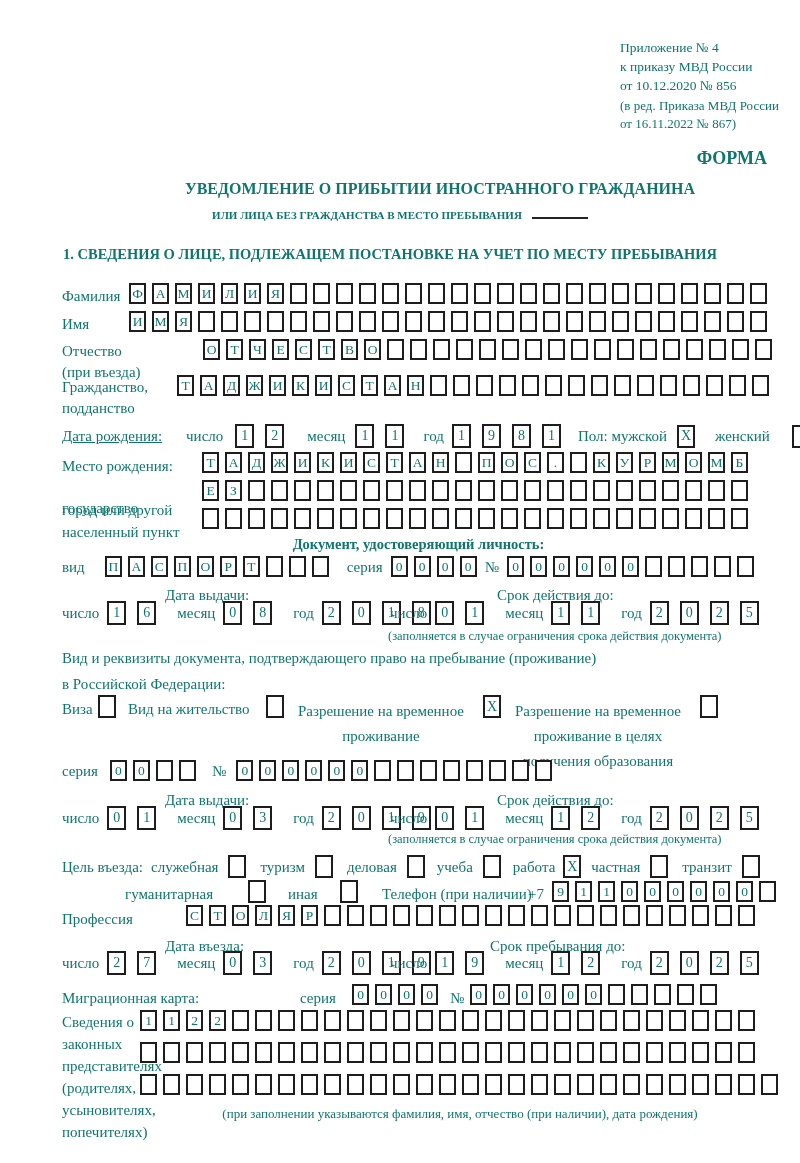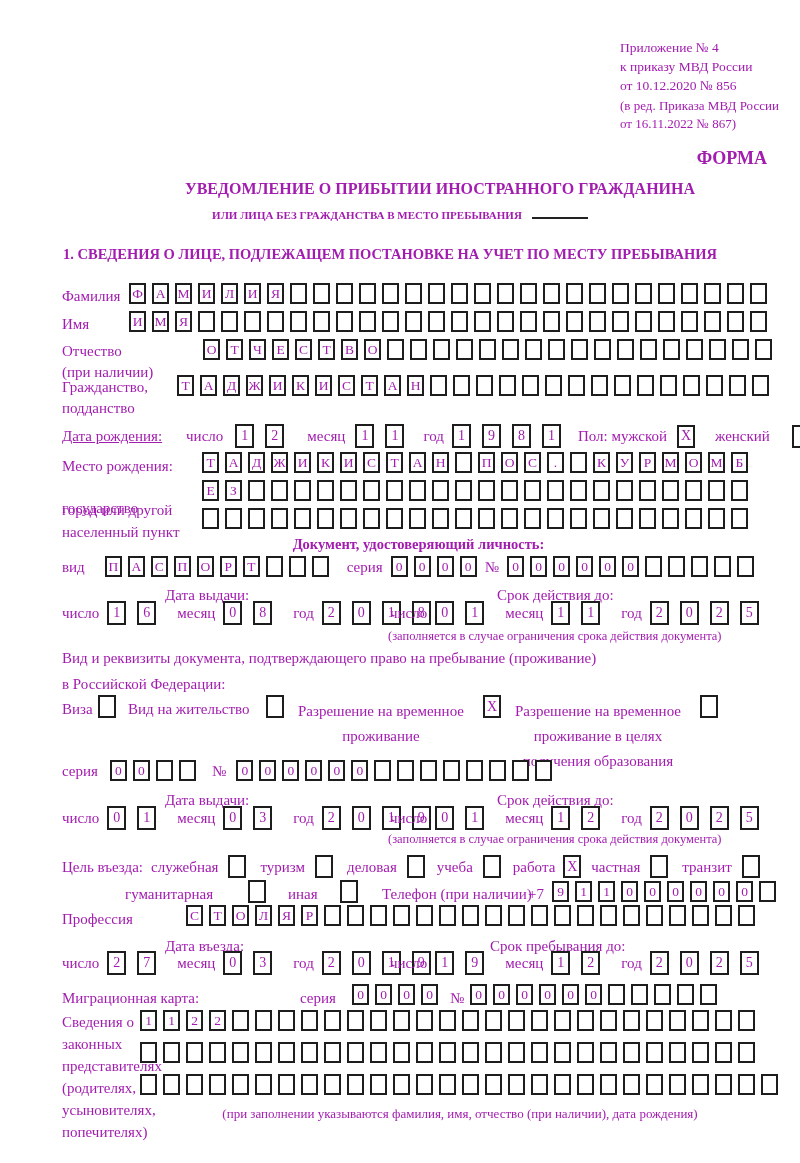--- a/index.html
+++ b/index.html
@@ -1,17 +1,17 @@
 <!DOCTYPE html>
 <html><head>
 <meta charset="utf-8">
 <style>
   html,body{margin:0;padding:0;background:#fff;}
   .page{position:relative;width:800px;height:1163px;background:#ffffff;
-        font-family:"Liberation Serif","DejaVu Serif",serif;color:#a21caf;overflow:hidden;}
+        font-family:"Liberation Serif","DejaVu Serif",serif;color:#0f766e;overflow:hidden;}
   .abs{position:absolute;white-space:nowrap;}
   .lbl{font-size:15px;line-height:20px;}
   .b{font-weight:bold;}
   .small{font-size:12.5px;}
   .center{text-align:center;}
   .boxes{display:inline-flex;align-items:center;}
   .cell{box-sizing:border-box;display:inline-flex;align-items:center;justify-content:center;
         width:17px;height:21px;border:2px solid #1d1d1d;margin-right:6px;
         font-size:13.5px;line-height:1;background:#fff;}
   .date .cell{width:19px;height:24px;margin-right:11px;font-size:14px;}
@@ -106,21 +106,21 @@
       <span class="cell"></span>
       <span class="cell"></span>
       <span class="cell"></span>
       <span class="cell"></span>
       <span class="cell"></span>
       <span class="cell"></span>
       <span class="cell"></span>
     </div>
 
   <div class="abs lbl" style="left:62px;top:341px;">Отчество</div>
-  <div class="abs lbl" style="left:62px;top:362px;">(при наличии)</div>
+  <div class="abs lbl" style="left:62px;top:362px;">(при въезда)</div>
   <div class="abs boxes" style="left:203px;top:339px;">
       <span class="cell">О</span>
       <span class="cell">Т</span>
       <span class="cell">Ч</span>
       <span class="cell">Е</span>
       <span class="cell">С</span>
       <span class="cell">Т</span>
       <span class="cell">В</span>
       <span class="cell">О</span>
       <span class="cell"></span>

